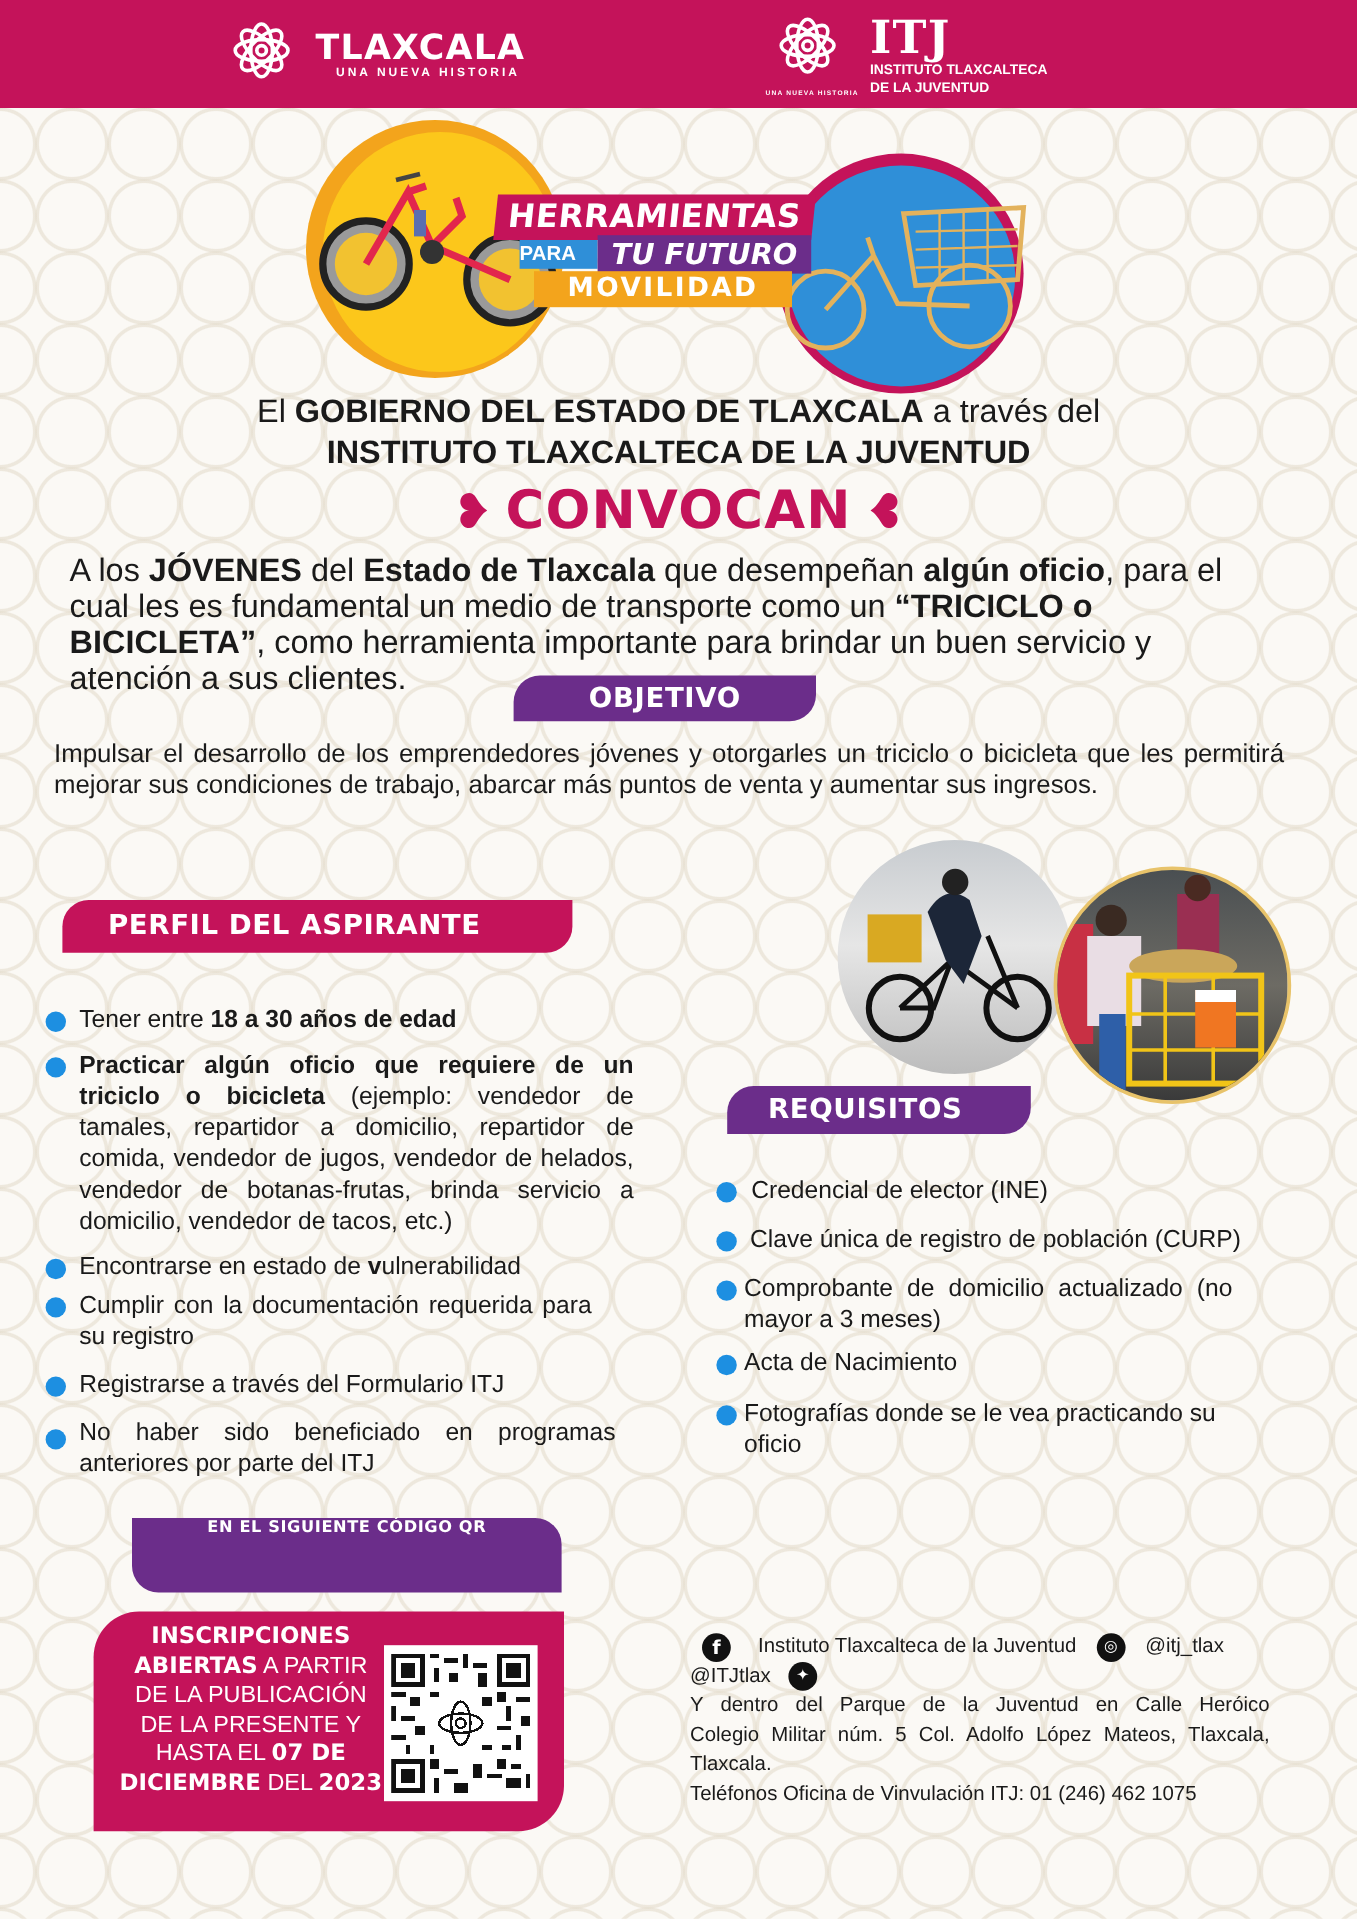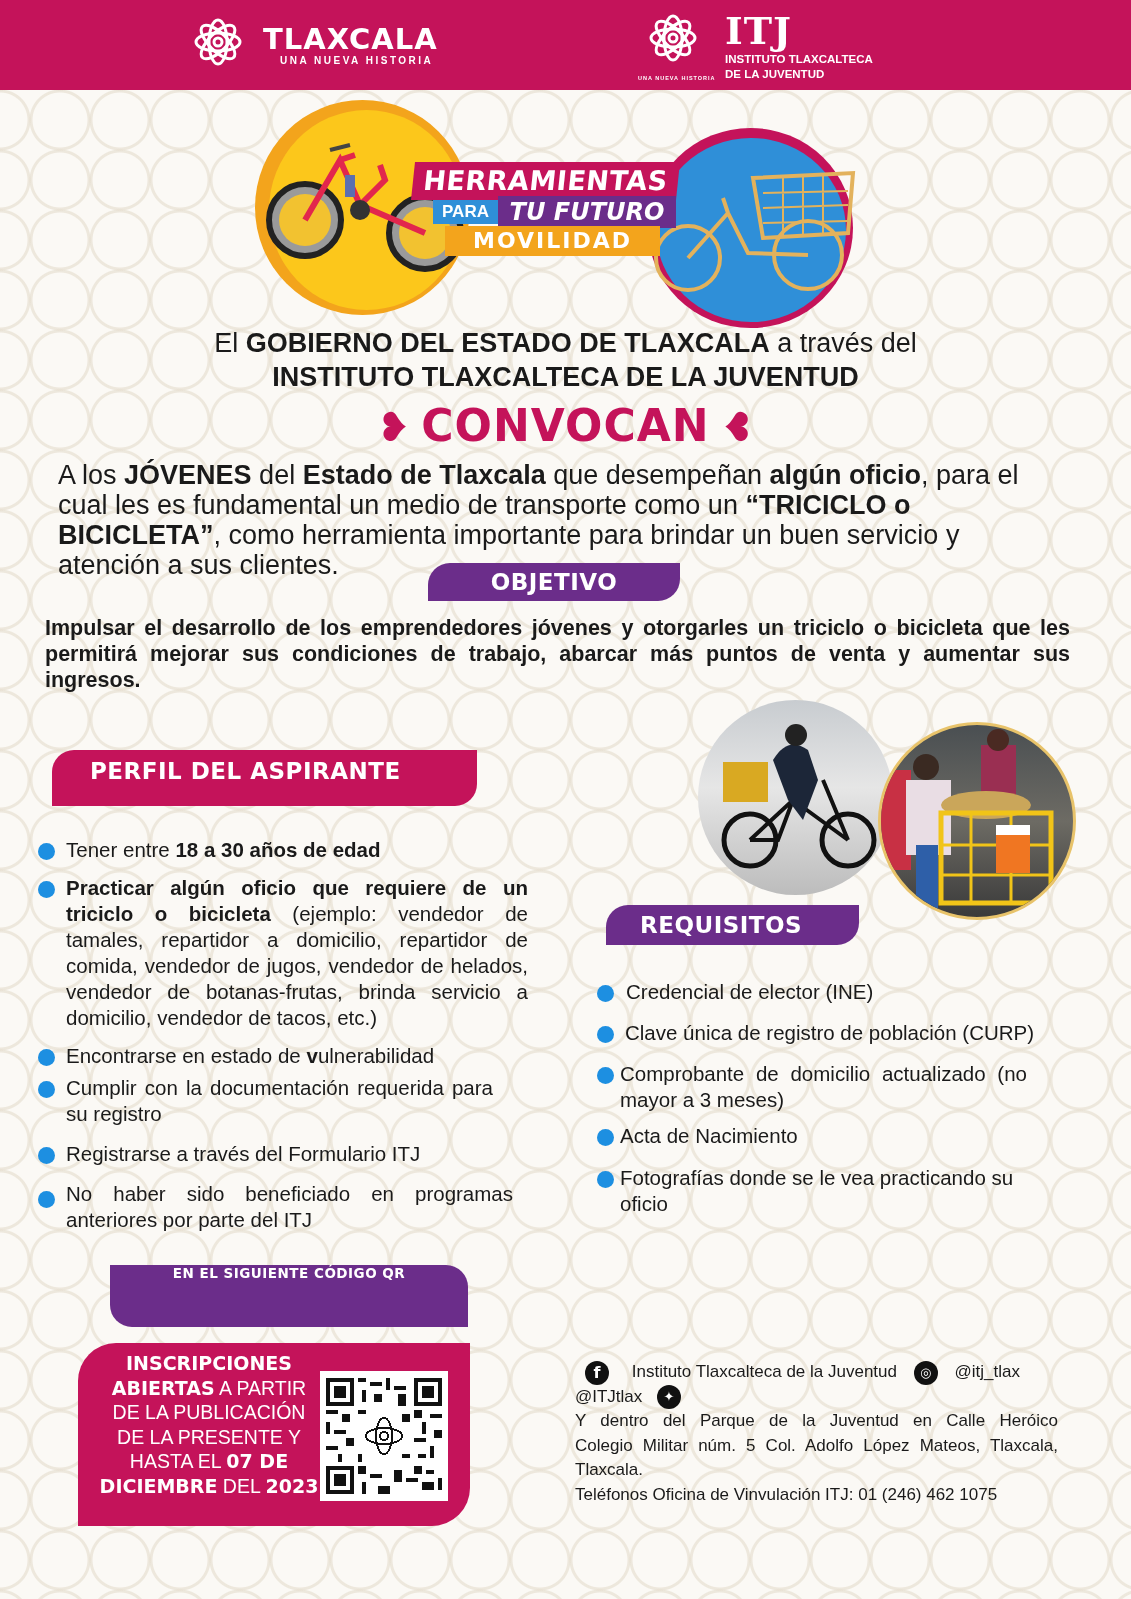--- a/index.html
+++ b/index.html
@@ -68,21 +68,21 @@
   }
   .banner-herr {
     position: absolute; left: 413px; top: 162px; width: 265px; height: 38px;
     background: #c4135a; transform: skewX(-6deg);
     font-family: "DejaVu Sans", sans-serif; font-weight: bold; font-size: 27px;
     color: #fff; text-align: center; line-height: 38px; letter-spacing: 0.5px;
   }
   .banner-para {
     position: absolute; left: 433px; top: 200px; width: 65px; height: 24px;
     background: #2f8fd8; color: #fff; font-weight: bold; font-size: 17px;
-    text-align: center; line-height: 24px;
+    line-height: 24px;
   }
   .banner-futuro {
     position: absolute; left: 498px; top: 196px; width: 178px; height: 32px;
     background: #6b2d8a; color: #fff; font-family: "DejaVu Sans", sans-serif;
     font-weight: bold; font-style: italic; font-size: 24px;
     text-align: center; line-height: 32px;
   }
   .banner-mov {
     position: absolute; left: 445px; top: 226px; width: 215px; height: 30px;
     background: #f3a41c; color: #fff; font-family: "DejaVu Sans", sans-serif;
@@ -112,21 +112,21 @@
   .pill {
     position: absolute; color: #fff; font-family: "DejaVu Sans", sans-serif;
     font-weight: bold; letter-spacing: 0.5px;
     border-radius: 22px 0 22px 0;
   }
   .pill-purple { background: #6b2d8a; }
   .pill-pink { background: #c4135a; }
 
   .objetivo-text {
     position: absolute; left: 45px; top: 615px; width: 1025px;
-    font-size: 21.5px; font-weight: bold; line-height: 26px; text-align: justify;
+    font-size: 21.5px; font-weight: normal; line-height: 26px; text-align: justify;
   }
 
   
   .list { position: absolute; list-style: none; margin-top: 12px; }
   .list li {
     position: relative; padding-left: 28px; font-size: 20.5px; line-height: 26px;
     text-align: justify;
   }
   .list li .dot {
     position: absolute; left: 0; top: 6px; width: 17px; height: 17px;
@@ -251,21 +251,21 @@
   <span class="orn">❥</span><span>CONVOCAN</span><span class="orn" style="display:inline-block;transform:scaleX(-1);">❥</span>
 </div>
 
 <p class="intro">
   <span>A los </span><b>JÓVENES</b><span> del </span><b>Estado de Tlaxcala</b><span> que desempeñan </span><b>algún oficio</b><span>, para el cual les es fundamental un medio de transporte como un </span><b>“TRICICLO o BICICLETA”</b><span>, como herramienta importante  para brindar un buen servicio y atención a sus clientes.</span>
 </p>
 
 <div class="pill pill-purple" style="left:428px;top:563px;width:252px;height:38px;font-size:23px;line-height:38px;text-align:center;">OBJETIVO</div>
 <p class="objetivo-text">Impulsar el desarrollo de los emprendedores jóvenes y otorgarles un triciclo o bicicleta que les permitirá mejorar sus condiciones de trabajo, abarcar más puntos de venta y aumentar sus ingresos.</p>
 
-<div class="pill pill-pink" style="left:52px;top:750px;width:425px;height:56px;font-size:23px;line-height:42px;padding-left:38px;">PERFIL DEL ASPIRANTE</div>
+<div class="pill pill-pink" style="left:52px;top:750px;width:425px;height:44px;font-size:23px;line-height:42px;padding-left:38px;">PERFIL DEL ASPIRANTE</div>
 
 <ul class="list" style="left:38px;top:825px;width:490px;">
   <li style="margin-bottom:12px;"><span class="dot"></span><span>Tener entre </span><b>18 a 30 años de edad</b></li>
   <li style="margin-bottom:12px;"><span class="dot"></span><b>Practicar algún oficio que requiere de un triciclo o bicicleta</b><span> (ejemplo: vendedor de tamales, repartidor a domicilio, repartidor de comida, vendedor de jugos, vendedor de helados, vendedor de botanas-frutas, brinda servicio a domicilio, vendedor de tacos, etc.)</span></li>
   <li style="margin-bottom:6px;"><span class="dot"></span><span>Encontrarse en estado de </span><b>v</b><span>ulnerabilidad</span></li>
   <li style="margin-bottom:14px;padding-right:35px;"><span class="dot"></span><span>Cumplir con la documentación requerida para su registro</span></li>
   <li style="margin-bottom:14px;"><span class="dot"></span><span>Registrarse a través del Formulario ITJ</span></li>
   <li style="padding-right:15px;"><span class="dot" style="top:10px;"></span><span>No haber sido beneficiado en programas anteriores por parte del ITJ</span></li>
 </ul>
 

